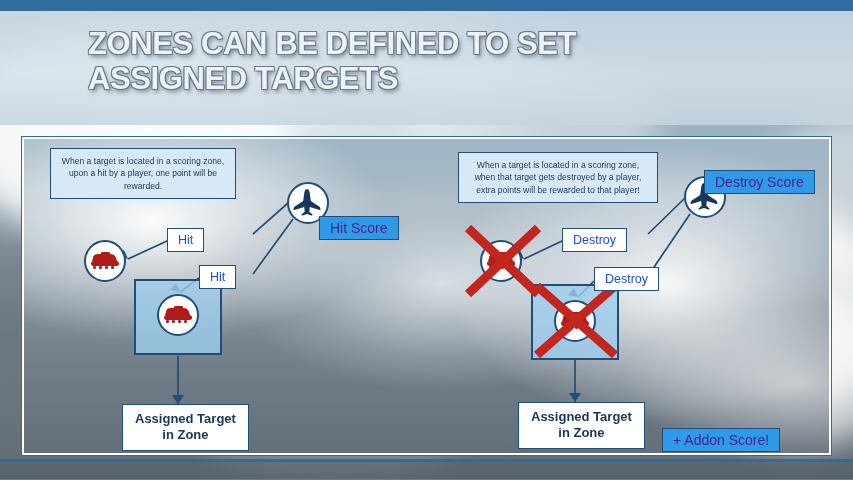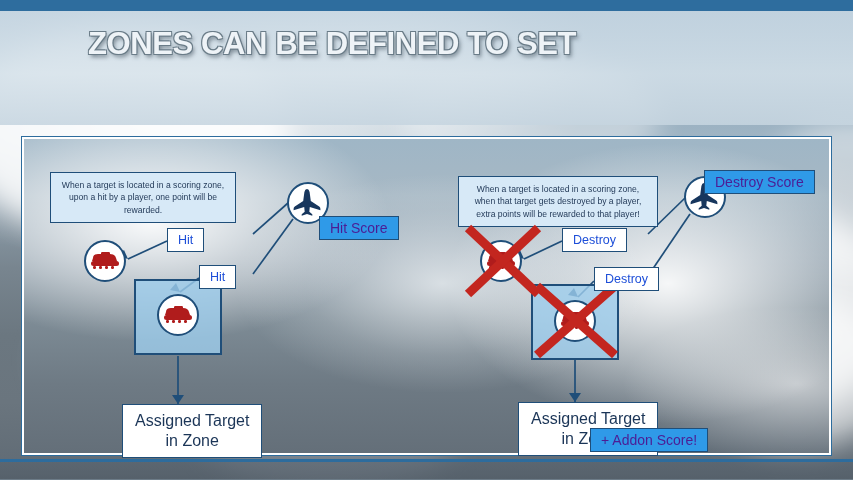--- a/index.html
+++ b/index.html
@@ -97,21 +97,20 @@
   
   .caption {
     position: absolute;
     background: #d7e9f7;
     border: 1.5px solid #1f4e79;
     color: #1f3655;
     font-size: 8.6px;
     line-height: 1.45;
     text-align: center;
     padding: 6px 8px;
-    margin-top: 24px;
   }
   #caption-left  { left: 50px;  top: 148px; width: 186px; }
   #caption-right { left: 458px; top: 152px; width: 200px; }
 
   
   .zone {
     position: absolute;
     background: rgba(158,205,236,0.80);
     border: 2px solid #1f4e79;
   }
@@ -158,36 +157,36 @@
     font-size: 14px;
     text-align: center;
     padding: 3px 10px;
     white-space: nowrap;
   }
   .lbl-bold {
     position: absolute;
     background: #ffffff;
     border: 1.8px solid #1f4e79;
     color: #1b3557;
-    font-size: 16px; font-weight: normal;
+    font-size: 13px; font-weight: bold;
     text-align: center;
     line-height: 1.25;
     padding: 6px 12px;
     white-space: nowrap;
   }
 
   #lbl-hit-1      { left: 167px; top: 228px; }
   #lbl-hit-2      { left: 199px; top: 265px; }
   #lbl-hitscore   { left: 307px; top: 216px; margin-left: 12px; }
   #lbl-destroy-1  { left: 562px; top: 228px; }
   #lbl-destroy-2  { left: 594px; top: 267px; }
   #lbl-destroyscore { left: 704px; top: 170px; }
   #lbl-assigned-l { left: 122px; top: 404px; }
   #lbl-assigned-r { left: 518px; top: 402px; }
-  #lbl-addon      { left: 590px; top: 428px; }
+  #lbl-addon      { left: 662px; top: 428px; }
 
   svg.wires { position: absolute; left: 0; top: 0; width: 853px; height: 480px; pointer-events: none; }
 </style>
 </head>
 <body>
 
 <div id="slide">
 
   <div class="sky-base"></div>
   <div class="cloud-soft cl1"></div>
@@ -200,20 +199,21 @@
   <div class="cloud-soft cl8"></div>
   <div class="cloud-soft cl9"></div>
 
   <div class="band-top"></div>
   <div class="band-title"></div>
   <div class="band-bottomline"></div>
   <div class="band-bottomfill"></div>
 
   <div class="title">
     <div>ZONES CAN BE DEFINED TO SET</div>
+    <div>ASSIGNED TARGETS</div>
   </div>
 
   <div class="panel">
     <div class="panel-sky"></div>
   </div>
 
   <svg class="wires" viewBox="0 0 853 480">
     <g stroke="#1f4e79" stroke-width="1.7" fill="none">
 
       <line x1="288" y1="203" x2="253" y2="234"></line>

